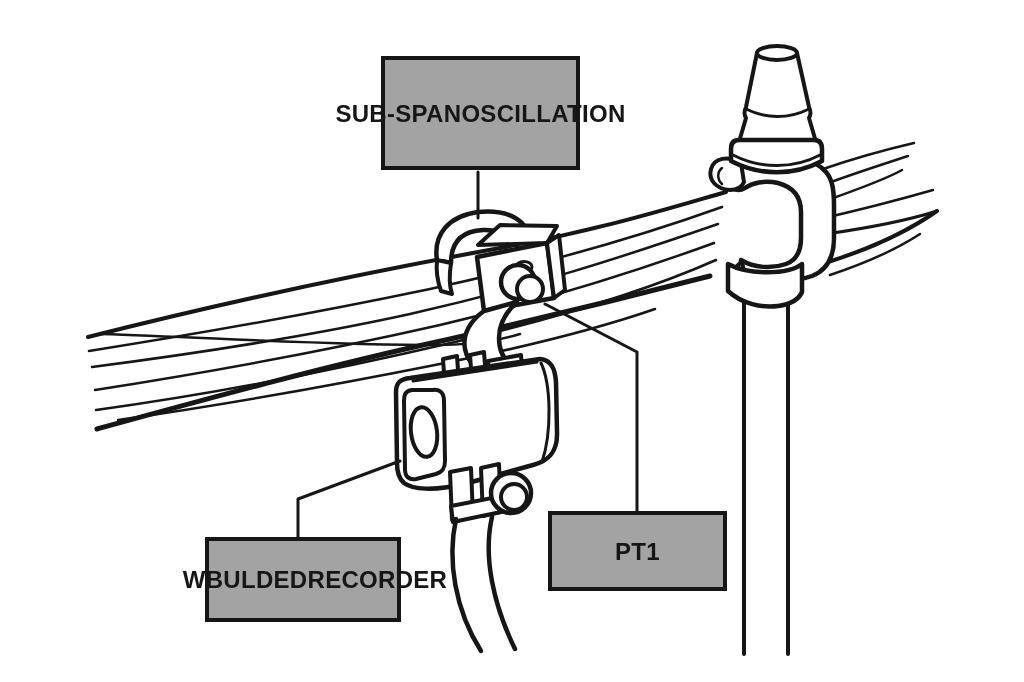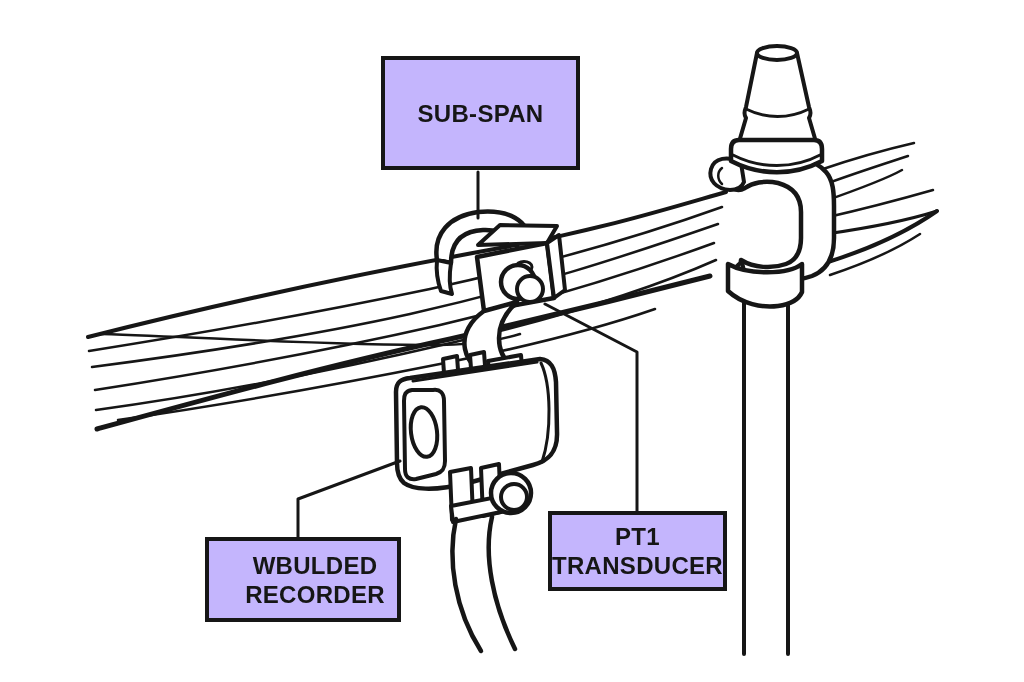--- a/index.html
+++ b/index.html
@@ -2,22 +2,22 @@
 <html><head>
 <meta charset="utf-8">
 <style>
   html,body{margin:0;padding:0;background:#ffffff;}
   #stage{
     position:relative;width:1024px;height:682px;background:#ffffff;
     overflow:hidden;font-family:"Liberation Sans",sans-serif;
   }
   #drawing{position:absolute;left:0;top:0;}
   .callout{
-    position:absolute;display:flex;flex-direction:column;align-items:center;justify-content:center;
-    border:4px solid #161616;background:#c4b5fd;box-sizing:border-box;
+    position:absolute;display:flex;flex-direction:row;align-items:center;justify-content:center;
+    border:4px solid #161616;background:#a3a3a3;box-sizing:border-box;
     font-weight:700;font-size:24px;line-height:29px;letter-spacing:0.3px;color:#161616;
     text-align:center;white-space:nowrap;
   }
   #callout-recorder{left:381px;top:56px;width:199px;height:114px;}
   #callout-conductor{left:205px;top:537px;width:196px;height:85px;padding-left:24px;}
   #callout-transducer{left:548px;top:511px;width:179px;height:80px;}
 </style>
 </head>
 <body>
 
@@ -105,25 +105,25 @@
 
     <g stroke-width="3">
       <path d="M478,172 L478,218"></path>
       <path d="M400,461 L298,499 L298,538"></path>
       <path d="M545,304 L637,352 L637,512"></path>
     </g>
   </svg>
 
   <div class="callout" id="callout-recorder">
     <span>SUB-SPAN</span>
+    <span>OSCILLATION</span>
   </div>
 
   <div class="callout" id="callout-conductor">
     <span>WBULDED</span>
     <span>RECORDER</span>
   </div>
 
   <div class="callout" id="callout-transducer">
     <span>PT1</span>
-    <span>TRANSDUCER</span>
   </div>
 
 </div>
 
 </body></html>

